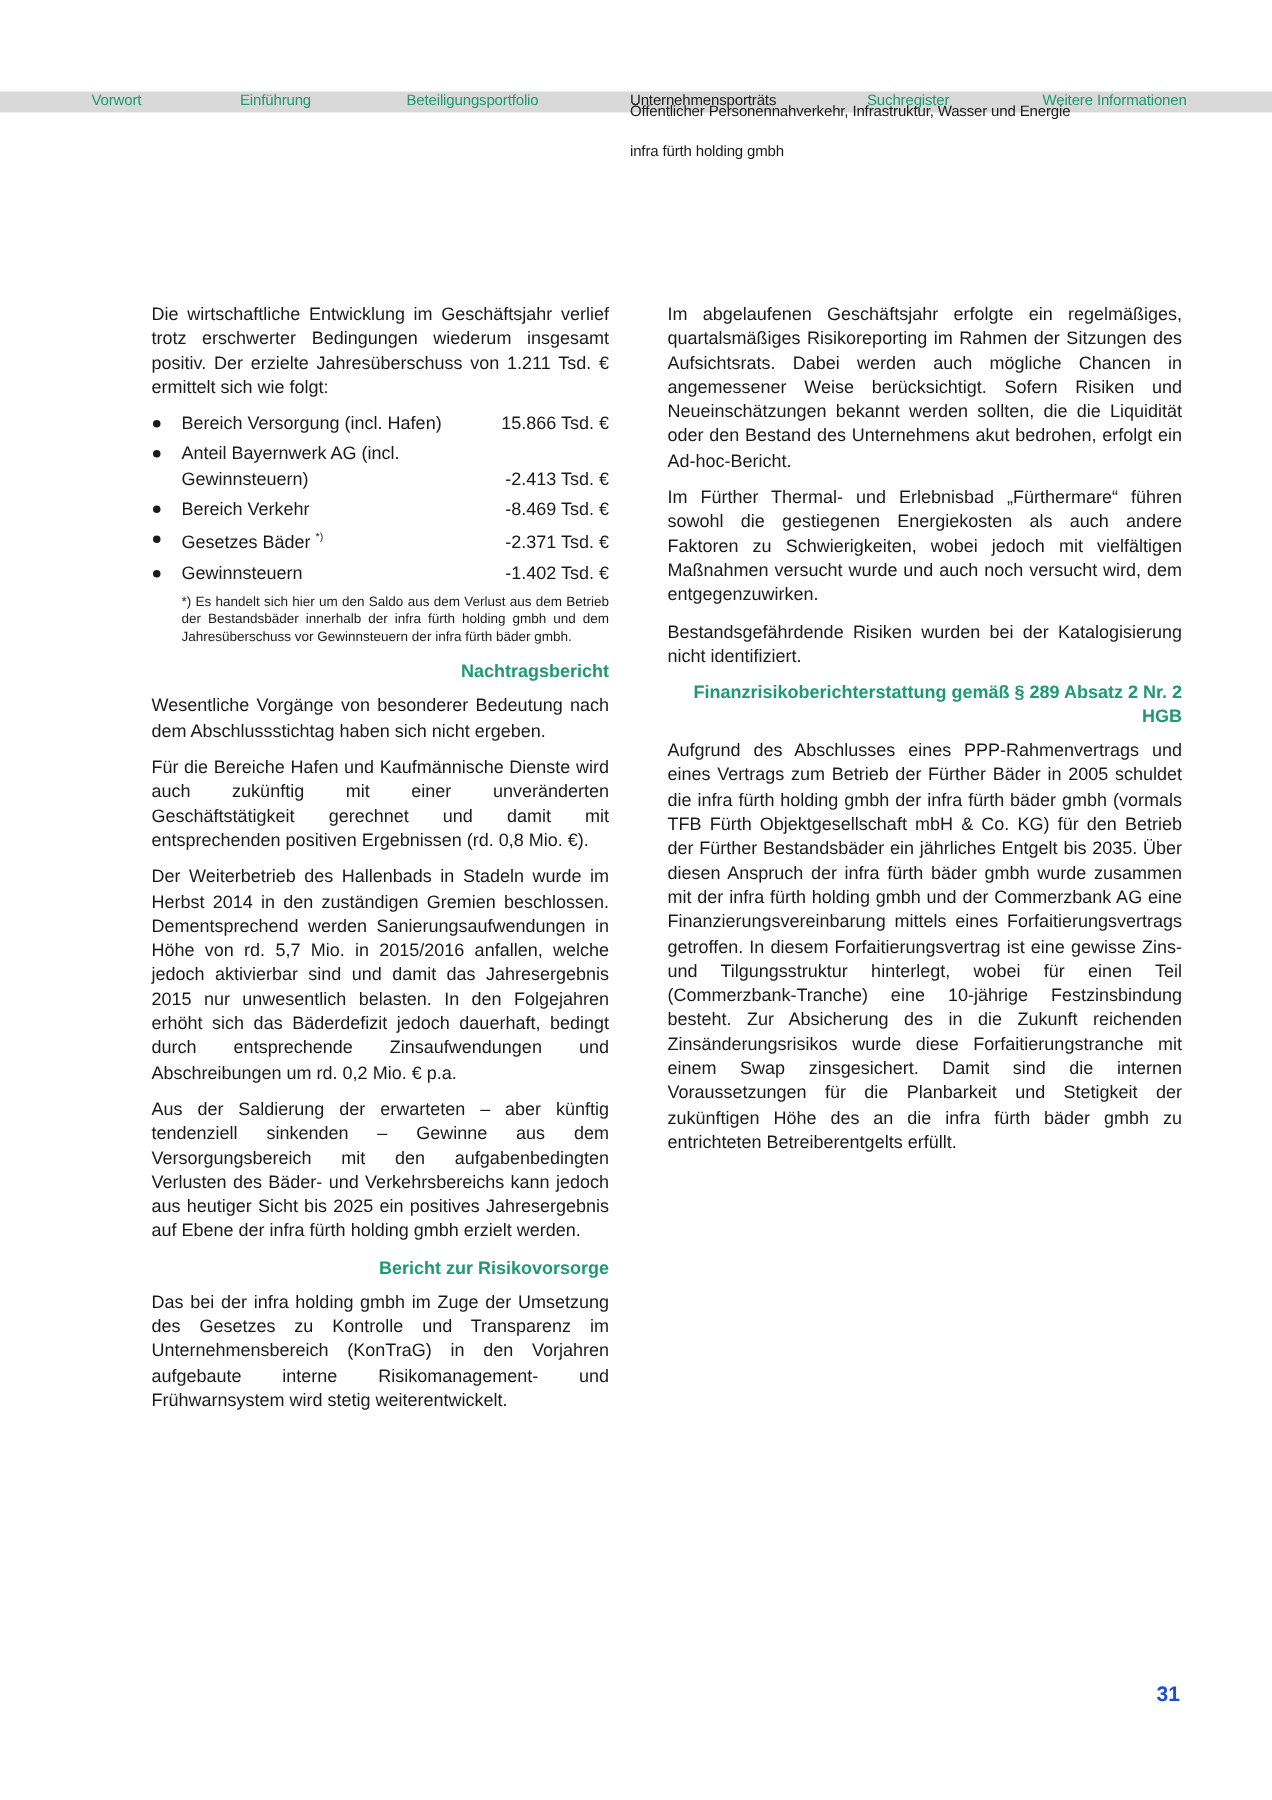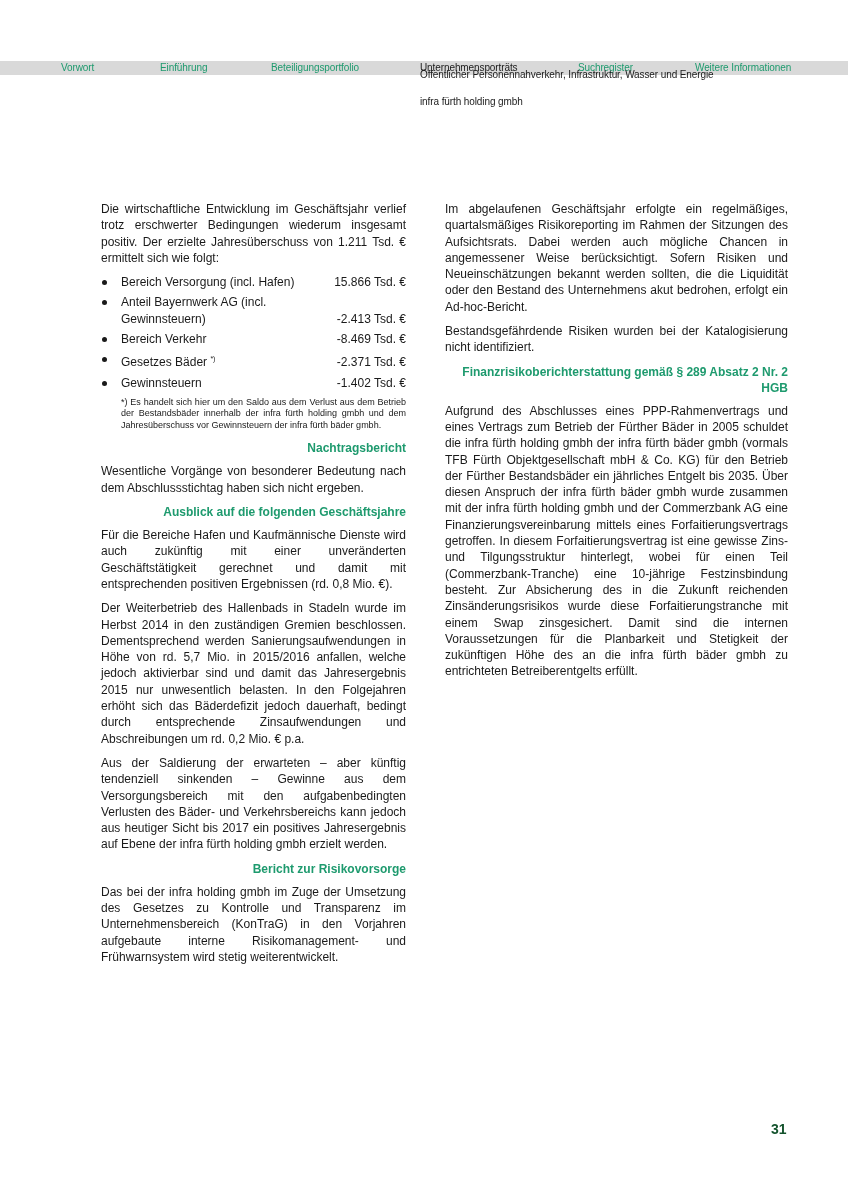--- a/index.html
+++ b/index.html
@@ -14,21 +14,21 @@
   .col { position: absolute; font-size: 12px; line-height: 16.3px; text-align: justify; }
   .col p { margin: 0 0 8px 0; }
   .col h3 { margin: 0 0 7px 0; font-size: 12px; line-height: 16px; font-weight: bold; color: #1e9a6e; text-align: right; }
   .bullets { list-style: none; margin: 0 0 4px 0; padding: 0; }
   .bullets li { position: relative; padding-left: 20px; margin-bottom: 4px; display: flex; text-align: left; }
   .bullets li .dot { position: absolute; left: 1px; top: 6px; width: 5px; height: 5px; border-radius: 50%; background: #1a1a1a; }
   .bullets li .lbl { flex: 0 0 190px; }
   .bullets li .val { flex: 1; text-align: right; white-space: nowrap; align-self: flex-end; }
   .bullets li sup { font-size: 7px; }
   .footnote { font-size: 9px; line-height: 11.5px; padding-left: 20px; margin: 6px 0 9px 0; text-align: justify; }
-  .pagenum { position: absolute; left: 771px; top: 1121px; font-size: 14px; font-weight: bold; color: #14532d; }
+  .pagenum { position: absolute; left: 771px; top: 1121px; font-size: 14px; font-weight: bold; color: #1d4ed8; }
 </style>
 </head>
 <body>
 
 <div class="navbar">
   <span class="nav-item" style="left:61px">Vorwort</span>
   <span class="nav-item" style="left:160px">Einführung</span>
   <span class="nav-item" style="left:271px">Beteiligungsportfolio</span>
   <span class="nav-item active" style="left:420px">Unternehmensporträts</span>
   <span class="nav-item" style="left:578px">Suchregister</span>
@@ -62,28 +62,28 @@
       </li>
     <li>
         <span class="dot"></span>
         <span class="lbl">Gewinnsteuern</span>
         <span class="val">-1.402 Tsd. €</span>
       </li>
   </ul>
   <div class="footnote">*) Es handelt sich hier um den Saldo aus dem Verlust aus dem Betrieb der Bestandsbäder innerhalb der infra fürth holding gmbh und dem Jahresüberschuss vor Gewinnsteuern der infra fürth bäder gmbh.</div>
   <h3>Nachtragsbericht</h3>
   <p>Wesentliche Vorgänge von besonderer Bedeutung nach dem Abschlussstichtag haben sich nicht ergeben.</p>
-  <h3>Ausblick auf die folgenden Geschäftsjahre</h3>
   <p>Für die Bereiche Hafen und Kaufmännische Dienste wird auch zukünftig mit einer unveränderten Geschäftstätigkeit gerechnet und damit mit entsprechenden positiven Ergebnissen (rd. 0,8 Mio. €).</p>
   <p>Der Weiterbetrieb des Hallenbads in Stadeln wurde im Herbst 2014 in den zuständigen Gremien beschlossen. Dementsprechend werden Sanierungsaufwendungen in Höhe von rd. 5,7 Mio. in 2015/2016 anfallen, welche jedoch aktivierbar sind und damit das Jahresergebnis 2015 nur unwesentlich belasten. In den Folgejahren erhöht sich das Bäderdefizit jedoch dauerhaft, bedingt durch entsprechende Zinsaufwendungen und Abschreibungen um rd. 0,2 Mio. € p.a.</p>
-  <p>Aus der Saldierung der erwarteten – aber künftig tendenziell sinkenden – Gewinne aus dem Versorgungsbereich mit den aufgabenbedingten Verlusten des Bäder- und Verkehrsbereichs kann jedoch aus heutiger Sicht bis 2017 ein positives Jahresergebnis auf Ebene der infra fürth holding gmbh erzielt werden.</p>
+  <p>Aus der Saldierung der erwarteten – aber künftig tendenziell sinkenden – Gewinne aus dem Versorgungsbereich mit den aufgabenbedingten Verlusten des Bäder- und Verkehrsbereichs kann jedoch aus heutiger Sicht bis 2025 ein positives Jahresergebnis auf Ebene der infra fürth holding gmbh erzielt werden.</p>
   <h3>Bericht zur Risikovorsorge</h3>
   <p>Das bei der infra holding gmbh im Zuge der Umsetzung des Gesetzes zu Kontrolle und Transparenz im Unternehmensbereich (KonTraG) in den Vorjahren aufgebaute interne Risikomanagement- und Frühwarnsystem wird stetig weiterentwickelt.</p>
 </div>
 
 <div class="col" style="left:445px; top:201px; width:343px;">
   <p>Im abgelaufenen Geschäftsjahr erfolgte ein regelmäßiges, quartalsmäßiges Risikoreporting im Rahmen der Sitzungen des Aufsichtsrats. Dabei werden auch mögliche Chancen in angemessener Weise berücksichtigt. Sofern Risiken und Neueinschätzungen bekannt werden sollten, die die Liquidität oder den Bestand des Unternehmens akut bedrohen, erfolgt ein Ad-hoc-Bericht.</p>
+  <p>Im Fürther Thermal- und Erlebnisbad „Fürthermare“ führen sowohl die gestiegenen Energiekosten als auch andere Faktoren zu Schwierigkeiten, wobei jedoch mit vielfältigen Maßnahmen versucht wurde und auch noch versucht wird, dem entgegenzuwirken.</p>
   <p>Bestandsgefährdende Risiken wurden bei der Katalogisierung nicht identifiziert.</p>
   <h3>Finanzrisikoberichterstattung gemäß § 289 Absatz 2 Nr. 2 HGB</h3>
   <p>Aufgrund des Abschlusses eines PPP-Rahmenvertrags und eines Vertrags zum Betrieb der Fürther Bäder in 2005 schuldet die infra fürth holding gmbh der infra fürth bäder gmbh (vormals TFB Fürth Objektgesellschaft mbH &amp; Co. KG) für den Betrieb der Fürther Bestandsbäder ein jährliches Entgelt bis 2035. Über diesen Anspruch der infra fürth bäder gmbh wurde zusammen mit der infra fürth holding gmbh und der Commerzbank AG eine Finanzierungsvereinbarung mittels eines Forfaitierungsvertrags getroffen. In diesem Forfaitierungsvertrag ist eine gewisse Zins- und Tilgungsstruktur hinterlegt, wobei für einen Teil (Commerzbank-Tranche) eine 10-jährige Festzinsbindung besteht. Zur Absicherung des in die Zukunft reichenden Zinsänderungsrisikos wurde diese Forfaitierungstranche mit einem Swap zinsgesichert. Damit sind die internen Voraussetzungen für die Planbarkeit und Stetigkeit der zukünftigen Höhe des an die infra fürth bäder gmbh zu entrichteten Betreiberentgelts erfüllt.</p>
 </div>
 
 <div class="pagenum">31</div>
 
 </body></html>

